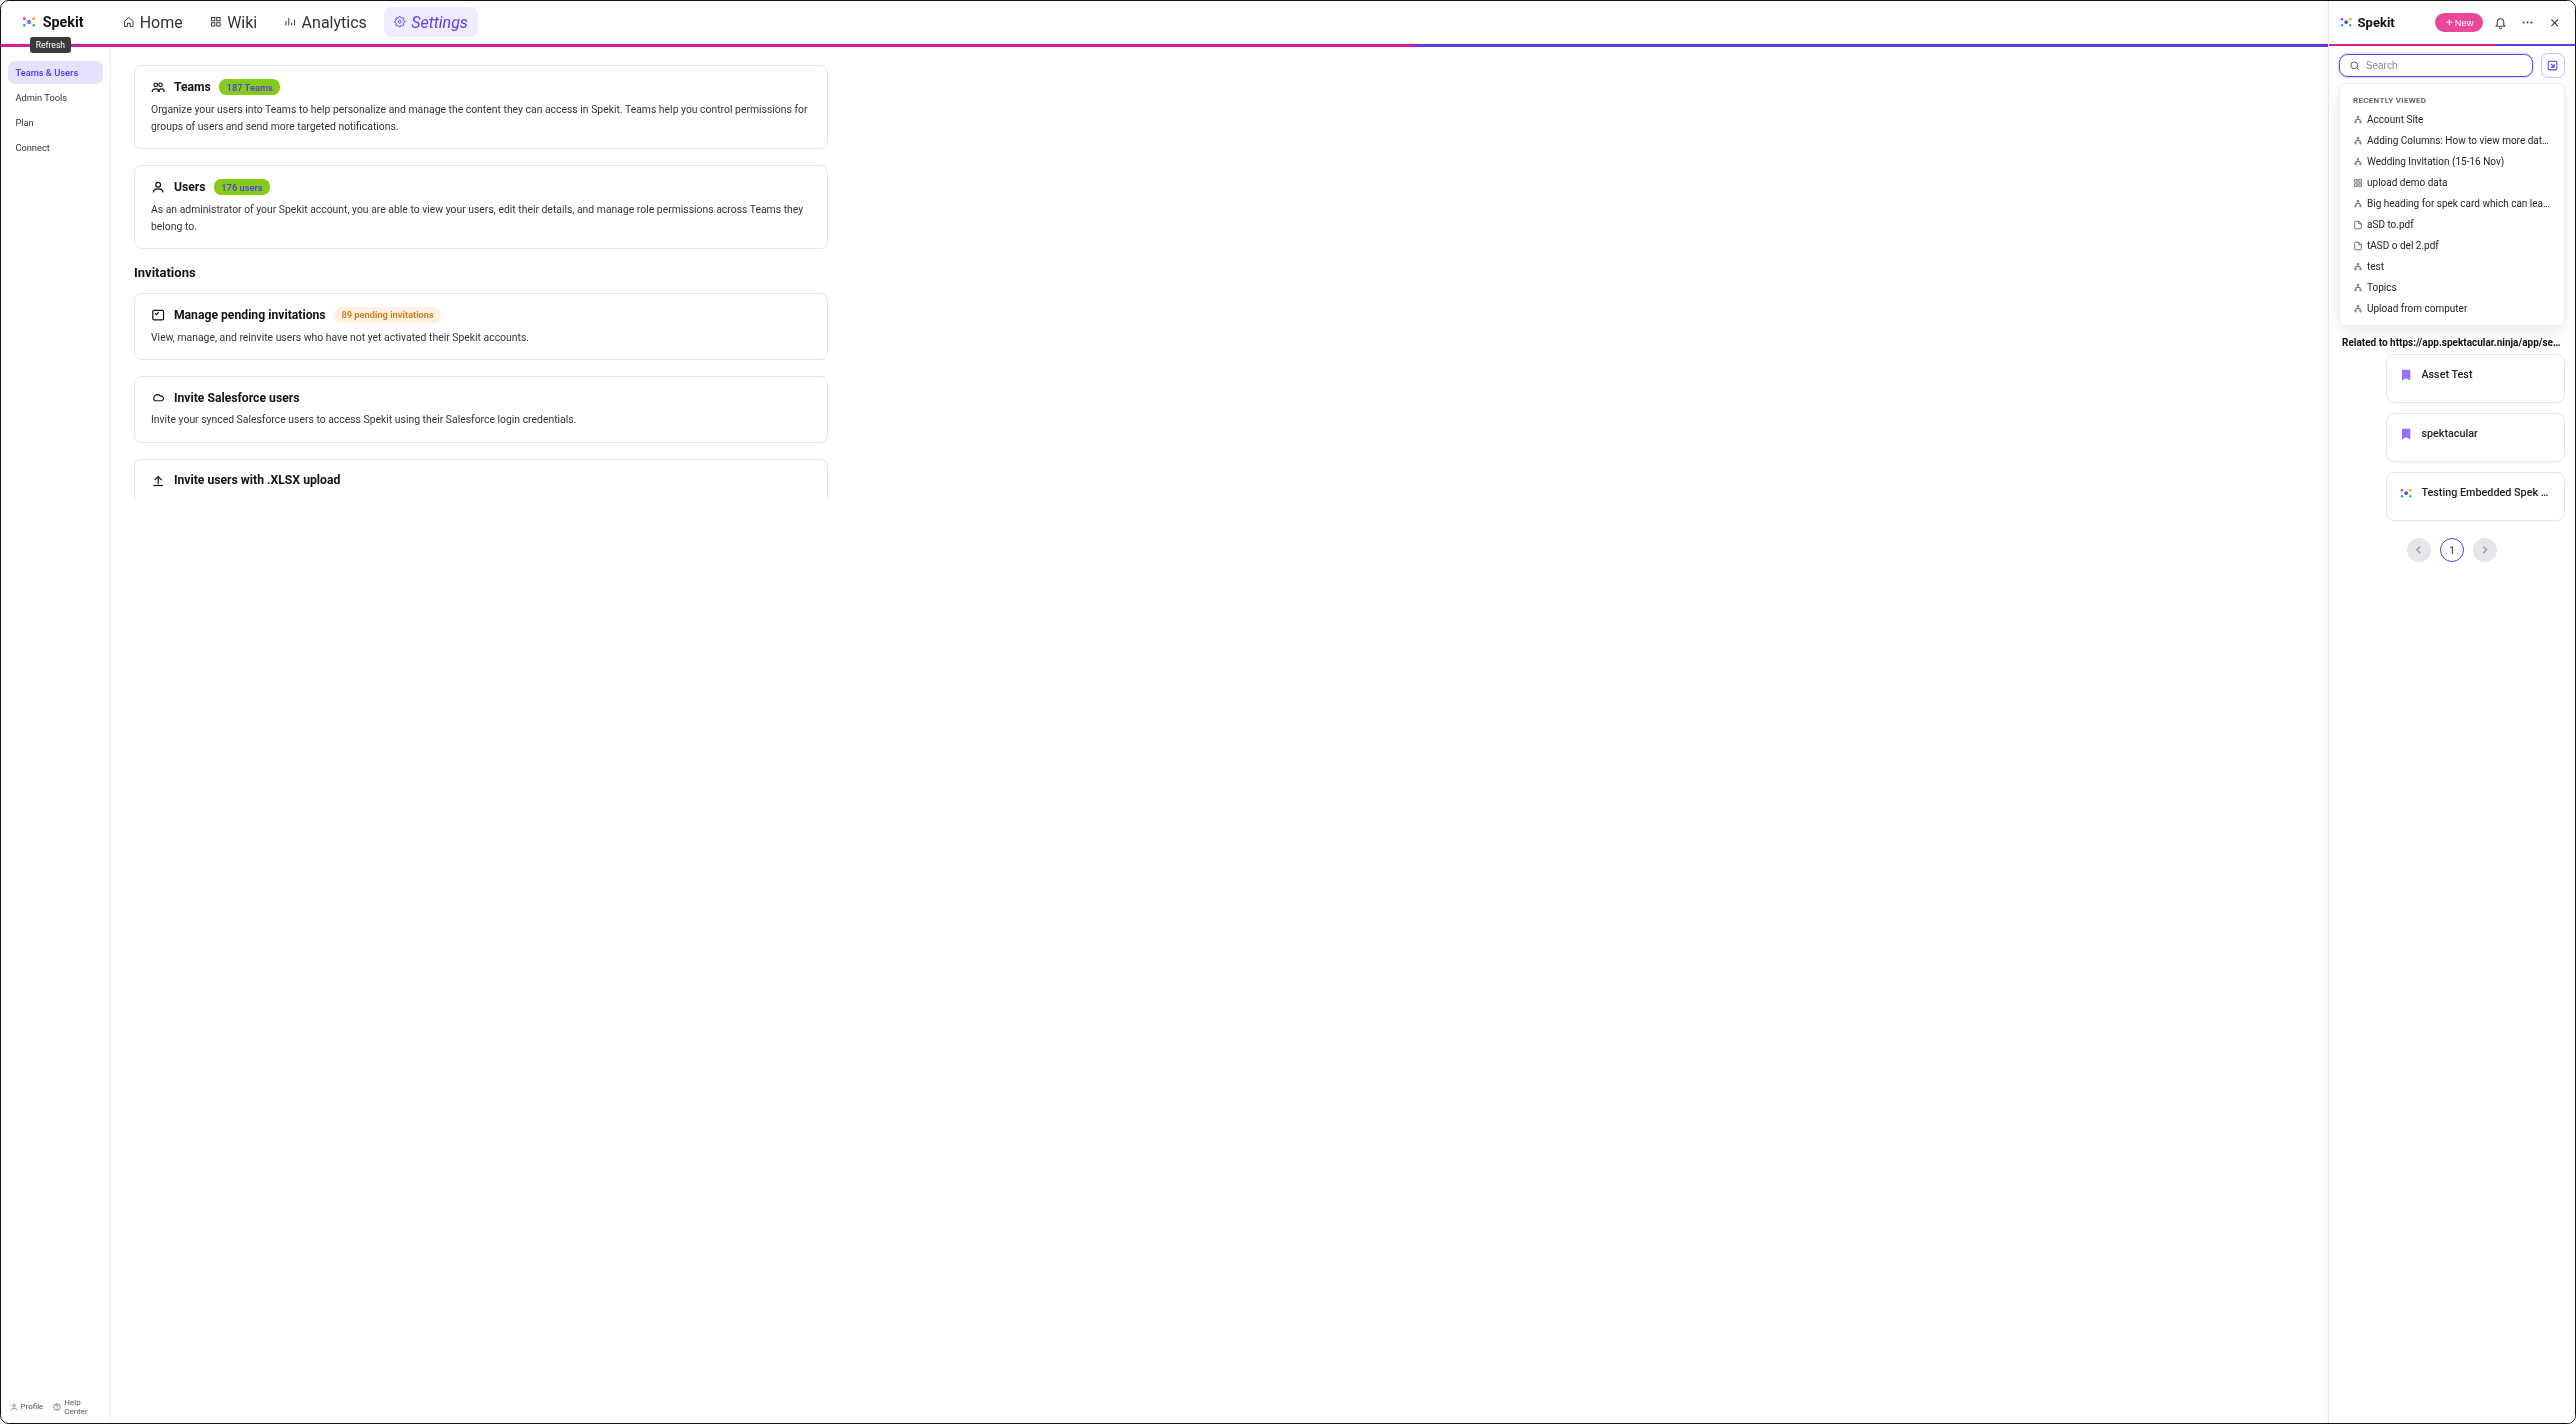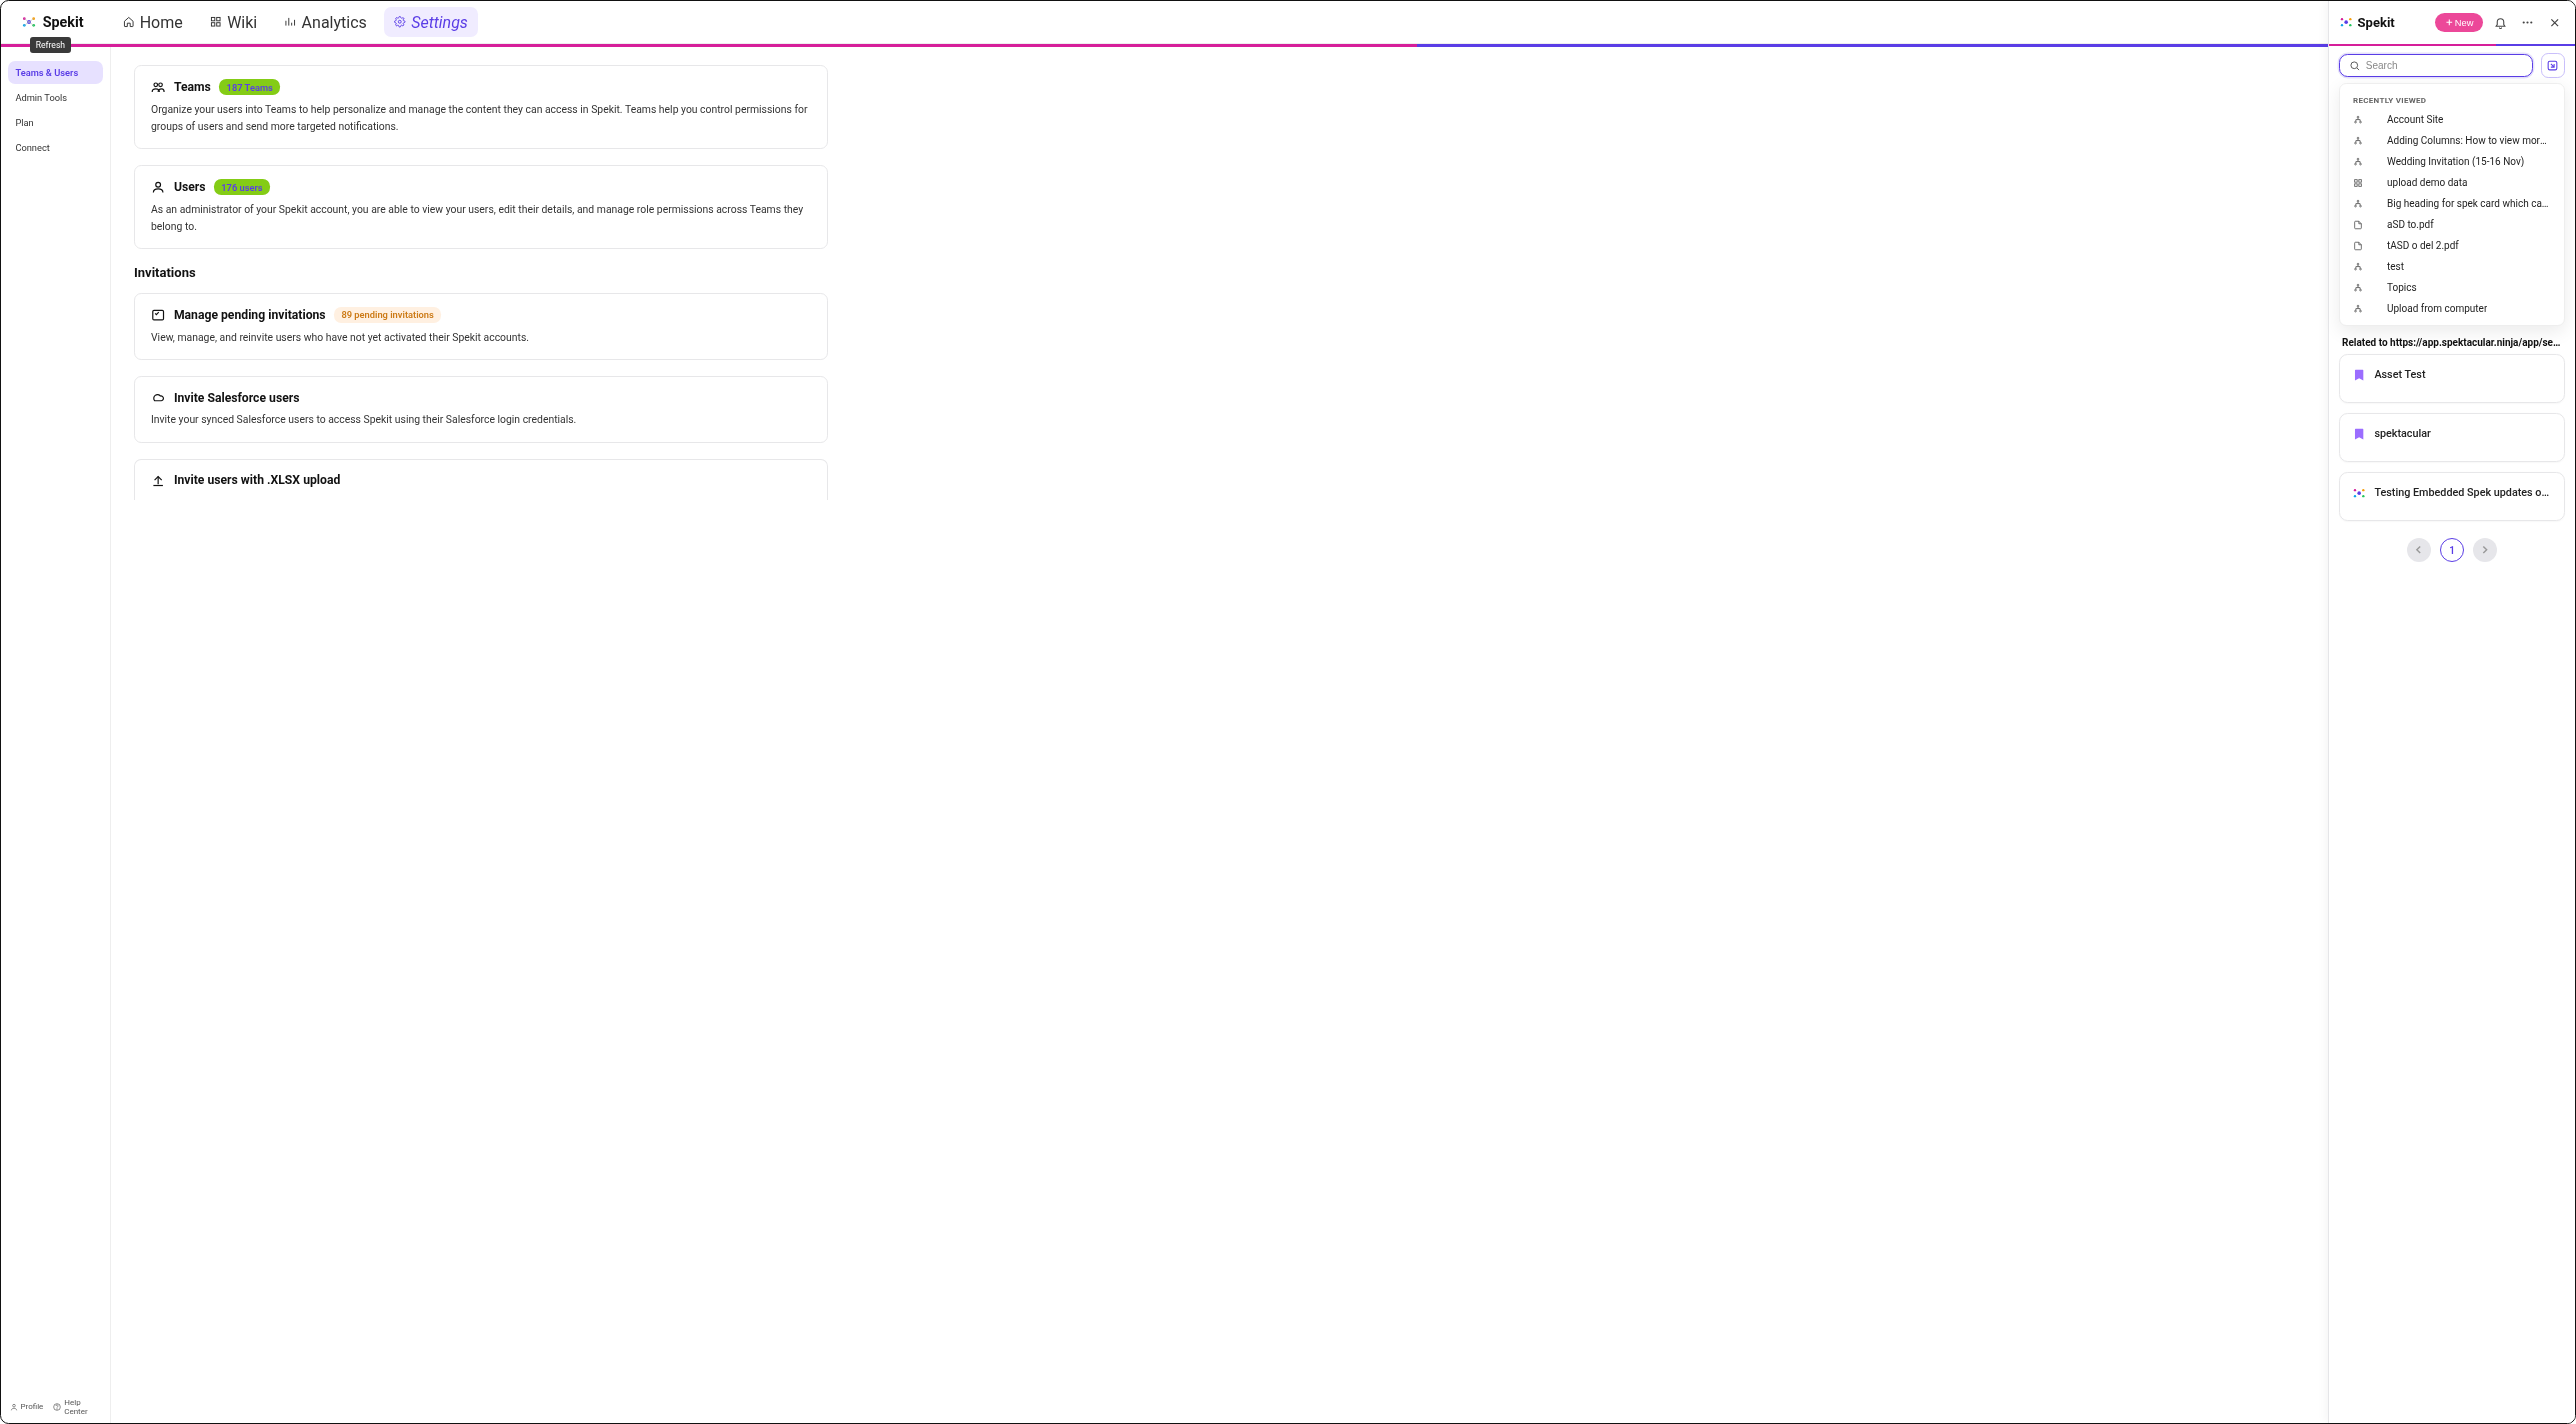--- a/index.html
+++ b/index.html
@@ -83,32 +83,33 @@
     }
     .rp-search input { border: none; outline: none; font-size: 10px; flex: 1; }
     .rp-side-icon {
       width: 24.4px; height: 24.4px; border: 0.7px solid #c9bffb; border-radius: 7.2px; display: flex; align-items: center; justify-content: center; color: #5a3de6; cursor: pointer;
     }
 
     .dropdown {
       margin: 5.7px 10px 0; border: 0.7px solid #eee; border-radius: 7.2px; background: #fff; box-shadow: 0 5.7px 17px rgba(0,0,0,.08); padding: 5.7px 0; position: relative; z-index: 60;
     }
     .dropdown .dd-head { font-size: 8px; font-weight: 700; letter-spacing: 0.3px; color: #666; padding: 5.7px 13px 4.3px; }
-    .dd-item { display: flex; align-items: flex-end; gap: 24px; padding: 5px 13px; font-size: 10px; color: #222; cursor: pointer; white-space: nowrap; overflow: hidden; text-overflow: ellipsis; }
+    .dd-item { display: flex; align-items: flex-end; gap: 4px; padding: 5px 13px; font-size: 10px; color: #222; cursor: pointer; white-space: nowrap; overflow: hidden; text-overflow: ellipsis; }
     .dd-item .dico { width: 10px; height: 10px; color: #555; flex-shrink: 0; }
 
     .rp-more-float { position: absolute; right: 11.5px; top: 125px; color: #555; cursor: pointer; z-index: 40; }
 
     .related-label {
       padding: 11.5px 13px 5.7px; font-size: 10px; font-weight: 700; color: #111; white-space: nowrap; overflow: hidden; text-overflow: ellipsis;
     }
     .related-list { padding: 0 10px; display: flex; flex-direction: column; gap: 10px; }
     .related-card {
       border: 0.7px solid #e7e7e9; border-radius: 8.6px; padding: 13px 11.5px; display: flex; align-items: flex-start; gap: 8.6px; box-shadow: 0 0.7px 1.4px rgba(0,0,0,.03); cursor: pointer;
       min-height: 49px;
+      margin-left: 47px;
     }
     .related-card .rico { width: 14.3px; height: 14.3px; }
     .related-card .rtitle { font-size: 10.8px; font-weight: 500; color: #222; white-space: nowrap; overflow: hidden; text-overflow: ellipsis; }
 
     .pager { display: flex; gap: 8.6px; justify-content: center; align-items: center; padding: 17px 0; }
     .pg-btn { width: 24.4px; height: 24.4px; border-radius: 50%; background: #e6e6ea; display: flex; align-items: center; justify-content: center; color: #888; border: none; cursor: pointer; }
     .pg-num { width: 24.4px; height: 24.4px; border-radius: 50%; border: 1.1px solid #5a3de6; color: #5a3de6; display: flex; align-items: center; justify-content: center; font-size: 10px; font-weight: 600; cursor: pointer; }
 
     svg { display: block; }
     .placeholder::placeholder { color: #888; }

